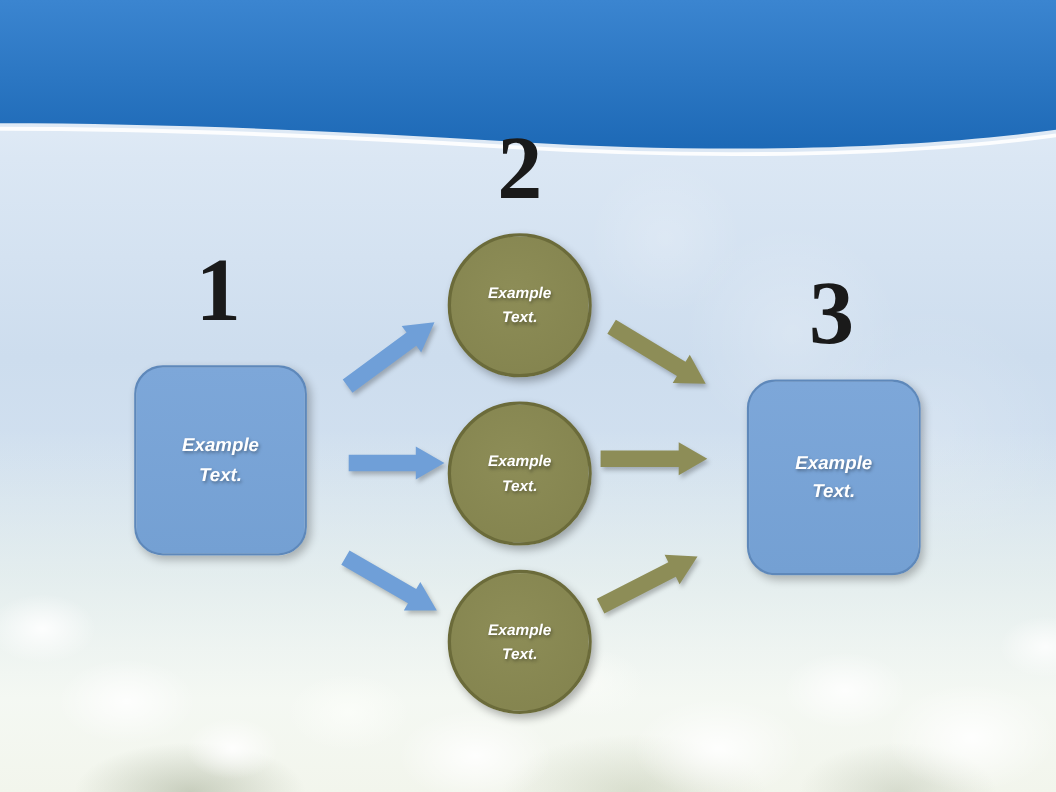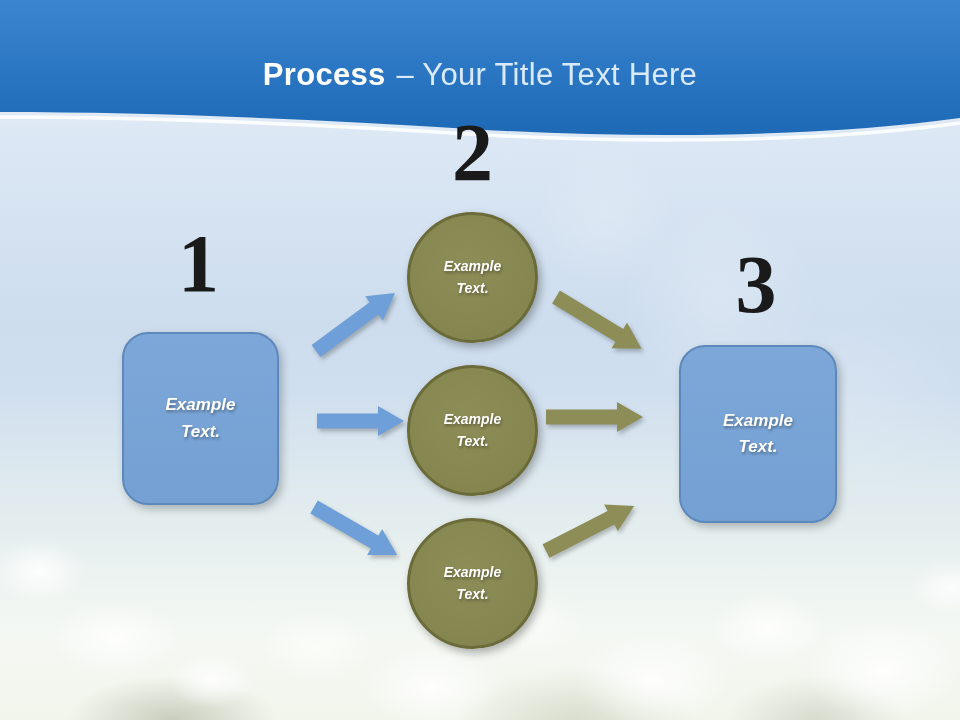--- a/index.html
+++ b/index.html
@@ -129,23 +129,20 @@
     <defs>
       <linearGradient id="hg" x1="0" y1="0" x2="0" y2="1">
         <stop offset="0" style="stop-color: var(--header-top, #3b85d0)"></stop>
         <stop offset="1" style="stop-color: var(--header-bottom, #1d69b6)"></stop>
       </linearGradient>
     </defs>
     <path d="M0,0 H960 V118 C 830,136 650,140 470,129 C 310,119 150,112 0,112 Z" fill="url(#hg)"></path>
     <path class="header-underline" d="M0,117 C 150,117 310,124 470,134 C 650,145 830,141 960,123"></path>
   </svg>
 
-  <div class="title">
-    <span class="t-bold">Process</span><span class="t-rest">– Your Title Text Here</span>
-  </div>
 
   <svg class="arrows" width="960" height="720" viewBox="0 0 960 720">
     <polygon class="arrow-blue" points="0,-7.5 72,-7.5 72,-15 98,0 72,15 72,7.5 0,7.5" transform="translate(316,351) rotate(-36.3)"></polygon>
     <polygon class="arrow-blue" points="0,-7.5 61,-7.5 61,-15 87,0 61,15 61,7.5 0,7.5" transform="translate(317,421)"></polygon>
     <polygon class="arrow-blue" points="0,-7.5 70,-7.5 70,-15 96,0 70,15 70,7.5 0,7.5" transform="translate(314,507) rotate(30)"></polygon>
     <polygon class="arrow-olive" points="0,-7.5 74,-7.5 74,-15 100,0 74,15 74,7.5 0,7.5" transform="translate(556,297) rotate(31.2)"></polygon>
     <polygon class="arrow-olive" points="0,-7.5 71,-7.5 71,-15 97,0 71,15 71,7.5 0,7.5" transform="translate(546,417)"></polygon>
     <polygon class="arrow-olive" points="0,-7.5 73,-7.5 73,-15 99,0 73,15 73,7.5 0,7.5" transform="translate(546,551) rotate(-27.1)"></polygon>
   </svg>
 

